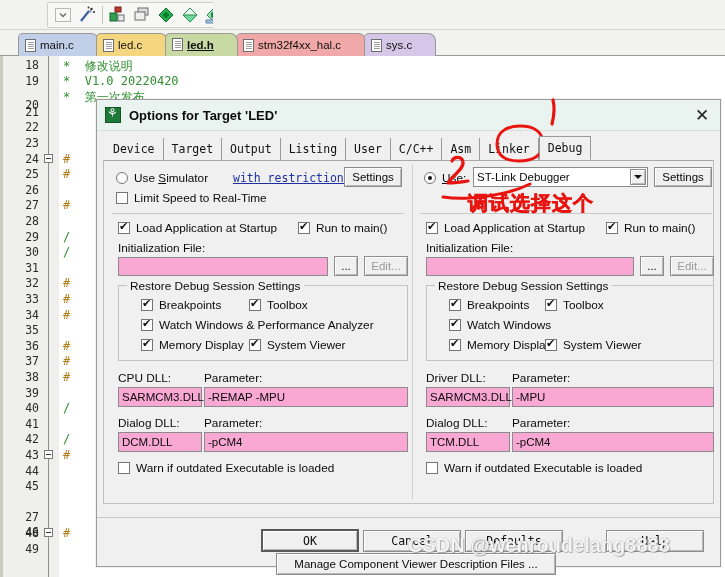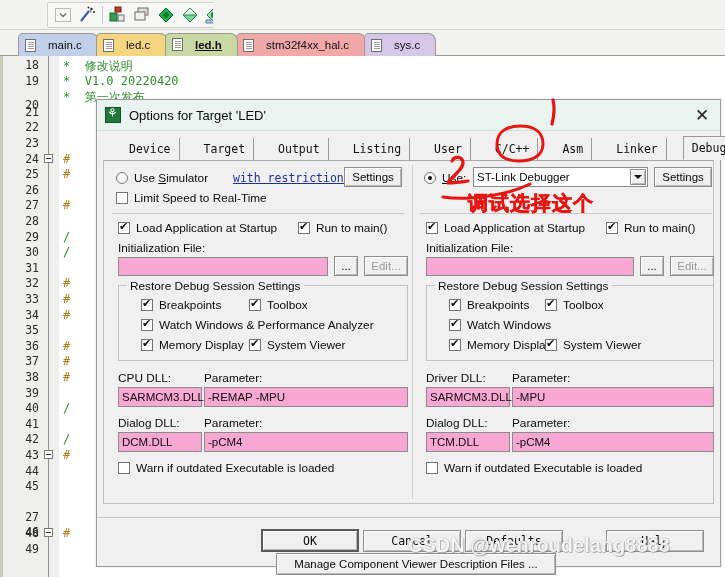--- a/index.html
+++ b/index.html
@@ -34,21 +34,21 @@
     background: #bcd5ec; border:1px solid #7ea6cd;
   }
 
   
   .tabbar {
     position: absolute; left: 0; top: 30px; width: 725px; height: 26px;
     background: #f2f2f0; border-bottom: 1px solid #9a9a92;
   }
   .tab {
     position: absolute; top: 3px; height: 23px;
-    display: flex; align-items: center; gap: 12px;
+    display: flex; align-items: center; gap: 4px;
     padding: 0 10px 0 6px;
     font-size: 11.5px; color: #101010;
     border: 1px solid #9a9a92; border-bottom: none;
     border-radius: 5px 8px 0 0;
     transform: skewX(-0deg);
   }
   .tab.active { font-weight: bold; border-bottom: 1px solid transparent; z-index: 3; }
   .tab .page-ico {
     width: 11px; height: 13px; background: #ffffff; border: 1px solid #6e6e6e;
     position: relative; flex: 0 0 auto;
@@ -97,39 +97,38 @@
     border-bottom: 1px solid #dcdcdc;
     display: flex; align-items: center; padding: 0 6px;
   }
   .dlg-title .app-ico {
     width: 16px; height: 16px; background: #1f7a3a; margin-right: 8px; margin-left: 2px;
     position: relative; border: 1px solid #15522a; flex: 0 0 auto;
   }
   .dlg-title .app-ico:after{
     content:"\2698"; position:absolute; left:1px; top:-2px; color:#fff; font-size:12px;
   }
-  .dlg-title .t-text { font-size: 13px; color: #0b0b0b; }
+  .dlg-title .t-text { font-size: 13px; color: #0b0b0b; font-weight: bold; }
   .dlg-close {
     position: absolute; right: 6px; top: 4px; width: 24px; height: 22px;
     display:flex; align-items:center; justify-content:center;
     font-size: 17px; color: #242424; font-family:"DejaVu Sans", sans-serif;
   }
 
   .tabstrip {
     position: relative; height: 26px; margin: 3px 0 0 0; padding-left: 8px;
     display: flex; align-items: flex-end;
   }
   .dtab {
     font-family: "DejaVu Sans Mono", monospace;
     font-size: 11.5px; color: #111;
     height: 22px; line-height: 22px;
     padding: 0 8px;
     border-right: 1px solid #9a9a9a;
     background: #f0f0f0;
-    margin-left: 16px;
   }
   .dtab.sel { background: #f0f0f0; border: 1px solid #9a9a9a; border-bottom: 1px solid #f0f0f0;
                height: 24px; line-height: 23px; position: relative; z-index: 2; }
 
   .dlg-body {
     position: absolute; left: 6px; top: 60px; right: 6px; bottom: 62px;
     border: 1px solid #c0c0c0; border-top: 1px solid #a8a8a8;
     background: #f0f0f0;
   }
   .pane { position: absolute; top: 0; bottom: 0; width: 300px; }

